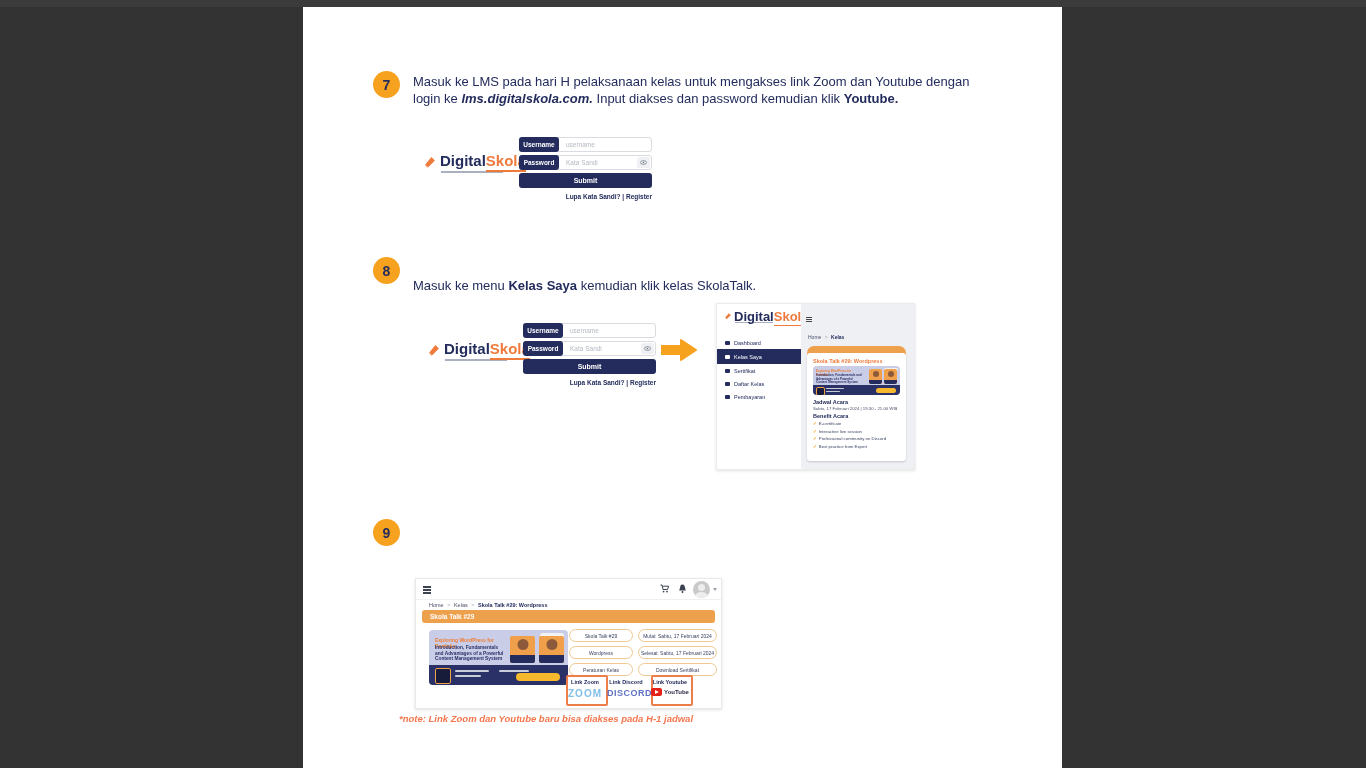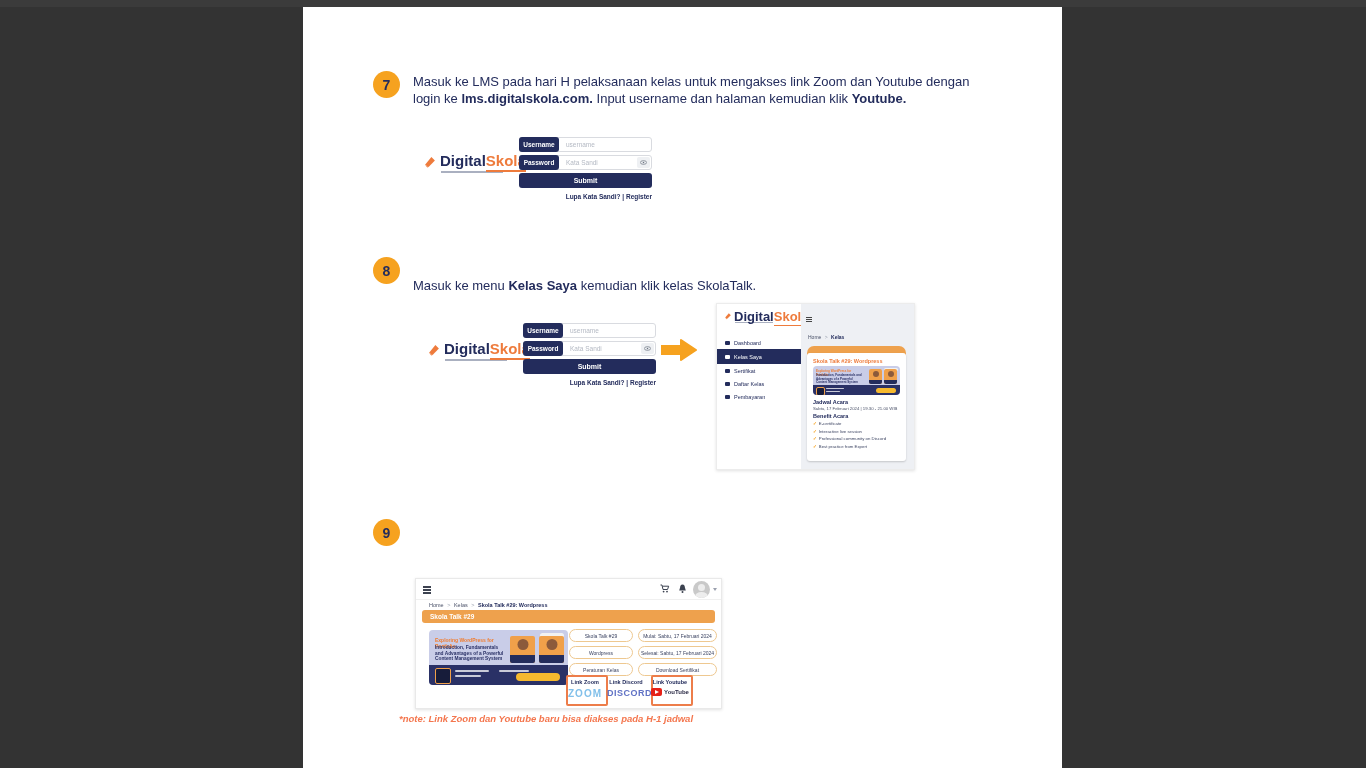--- a/index.html
+++ b/index.html
@@ -6,21 +6,21 @@
   body{width:1366px;height:768px;background:#333333;position:relative;overflow:hidden;
        font-family:"Liberation Sans",sans-serif;}
   .abs{position:absolute}
   .top-strip{left:0;top:0;width:1366px;height:7px;background:#3b3b3b}
   .paper{left:303px;top:7px;width:759px;height:761px;background:#ffffff}
 
   
   .step-badge{width:27px;height:27px;border-radius:50%;background:#f6a21f;color:#232c5c;
               font-weight:bold;font-size:14px;display:flex;align-items:center;justify-content:center}
   .step-text{width:584px;font-size:13px;line-height:17px;color:#232c5c}
-  .b{font-weight:bold}.i{}
+  .b{font-weight:bold}.i{font-style:italic}
 
   
   .brand{display:flex;align-items:flex-start}
   .brand-icon{flex:0 0 auto;margin-right:3px;margin-top:2px}
   .brand-text{position:relative;font-weight:bold;font-size:15px;line-height:16px;white-space:nowrap}
   .brand-digital{color:#232c5c}
   .brand-skola{color:#ee7b3c;border-bottom:2px solid #ee7b3c;padding-bottom:1px}
   .brand-tagline{display:block;height:2px;background:#aab0c0;width:62px;margin-top:2px;margin-left:1px}
   .brand.mini .brand-text{font-size:13px;line-height:9px}
   .brand.mini .brand-skola{border-bottom-width:1px}
@@ -117,21 +117,21 @@
 </head>
 <body>
 
 <div class="abs top-strip"></div>
 
 <div class="abs paper">
 
   <div class="abs step-badge" style="left:70px;top:64px">
     <span>7</span>
   </div>
-  <div class="abs step-text" style="left:110px;top:66px"><span>Masuk ke LMS pada hari H pelaksanaan kelas untuk mengakses link Zoom dan Youtube dengan login ke </span><span class="b i">lms.digitalskola.com.</span><span> Input username dan halaman kemudian klik </span><span class="b">Youtube.</span></div>
+  <div class="abs step-text" style="left:110px;top:66px"><span>Masuk ke LMS pada hari H pelaksanaan kelas untuk mengakses link Zoom dan Youtube dengan login ke </span><span class="b i">lms.digitalskola.com.</span><span> Input diakses dan password kemudian klik </span><span class="b">Youtube.</span></div>
 
   <div class="abs brand" style="left:120px;top:146px">
     <svg class="brand-icon" width="14" height="14" viewBox="0 0 20 20">
       <path d="M3 14 L12 3 L17 8 L8 17 Z" fill="#ee7b3c"></path>
         <path d="M3 14 L6 18 L8 17 Z" fill="#ee7b3c"></path>
     </svg>
     <span class="brand-text">
       <span class="brand-digital">Digital</span><span class="brand-skola">Skola</span>
       <span class="brand-tagline"></span>
     </span>

